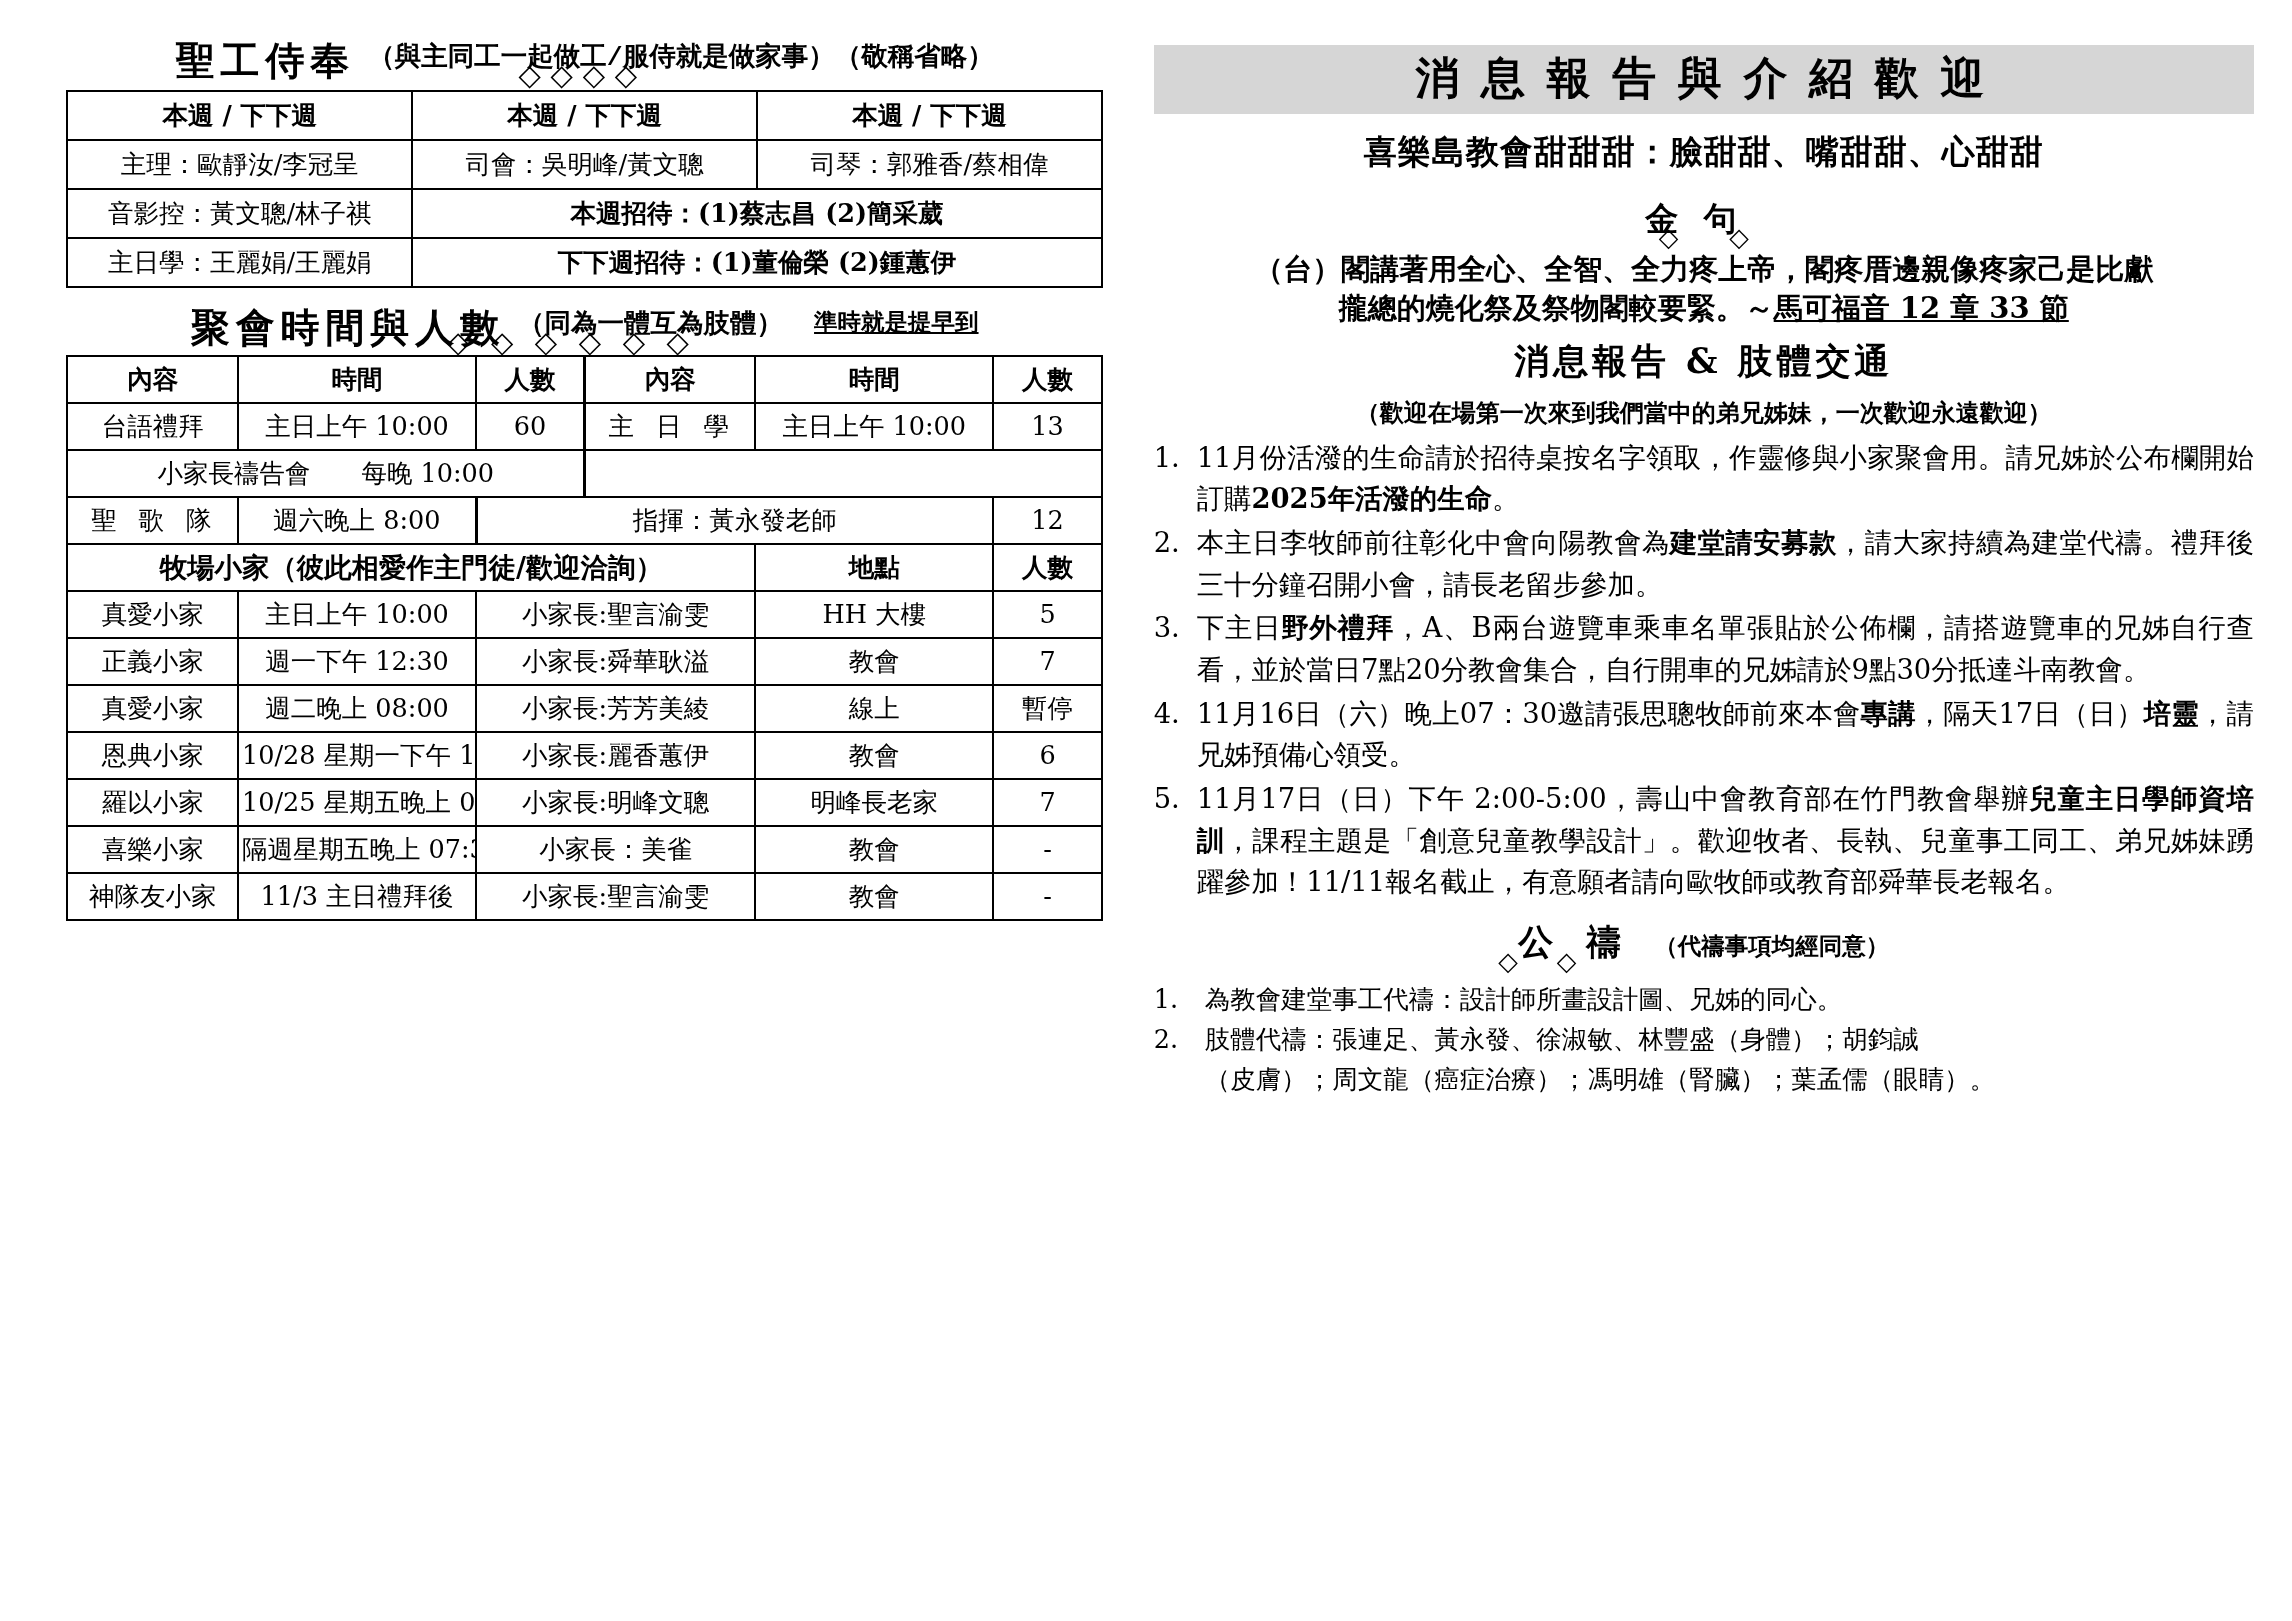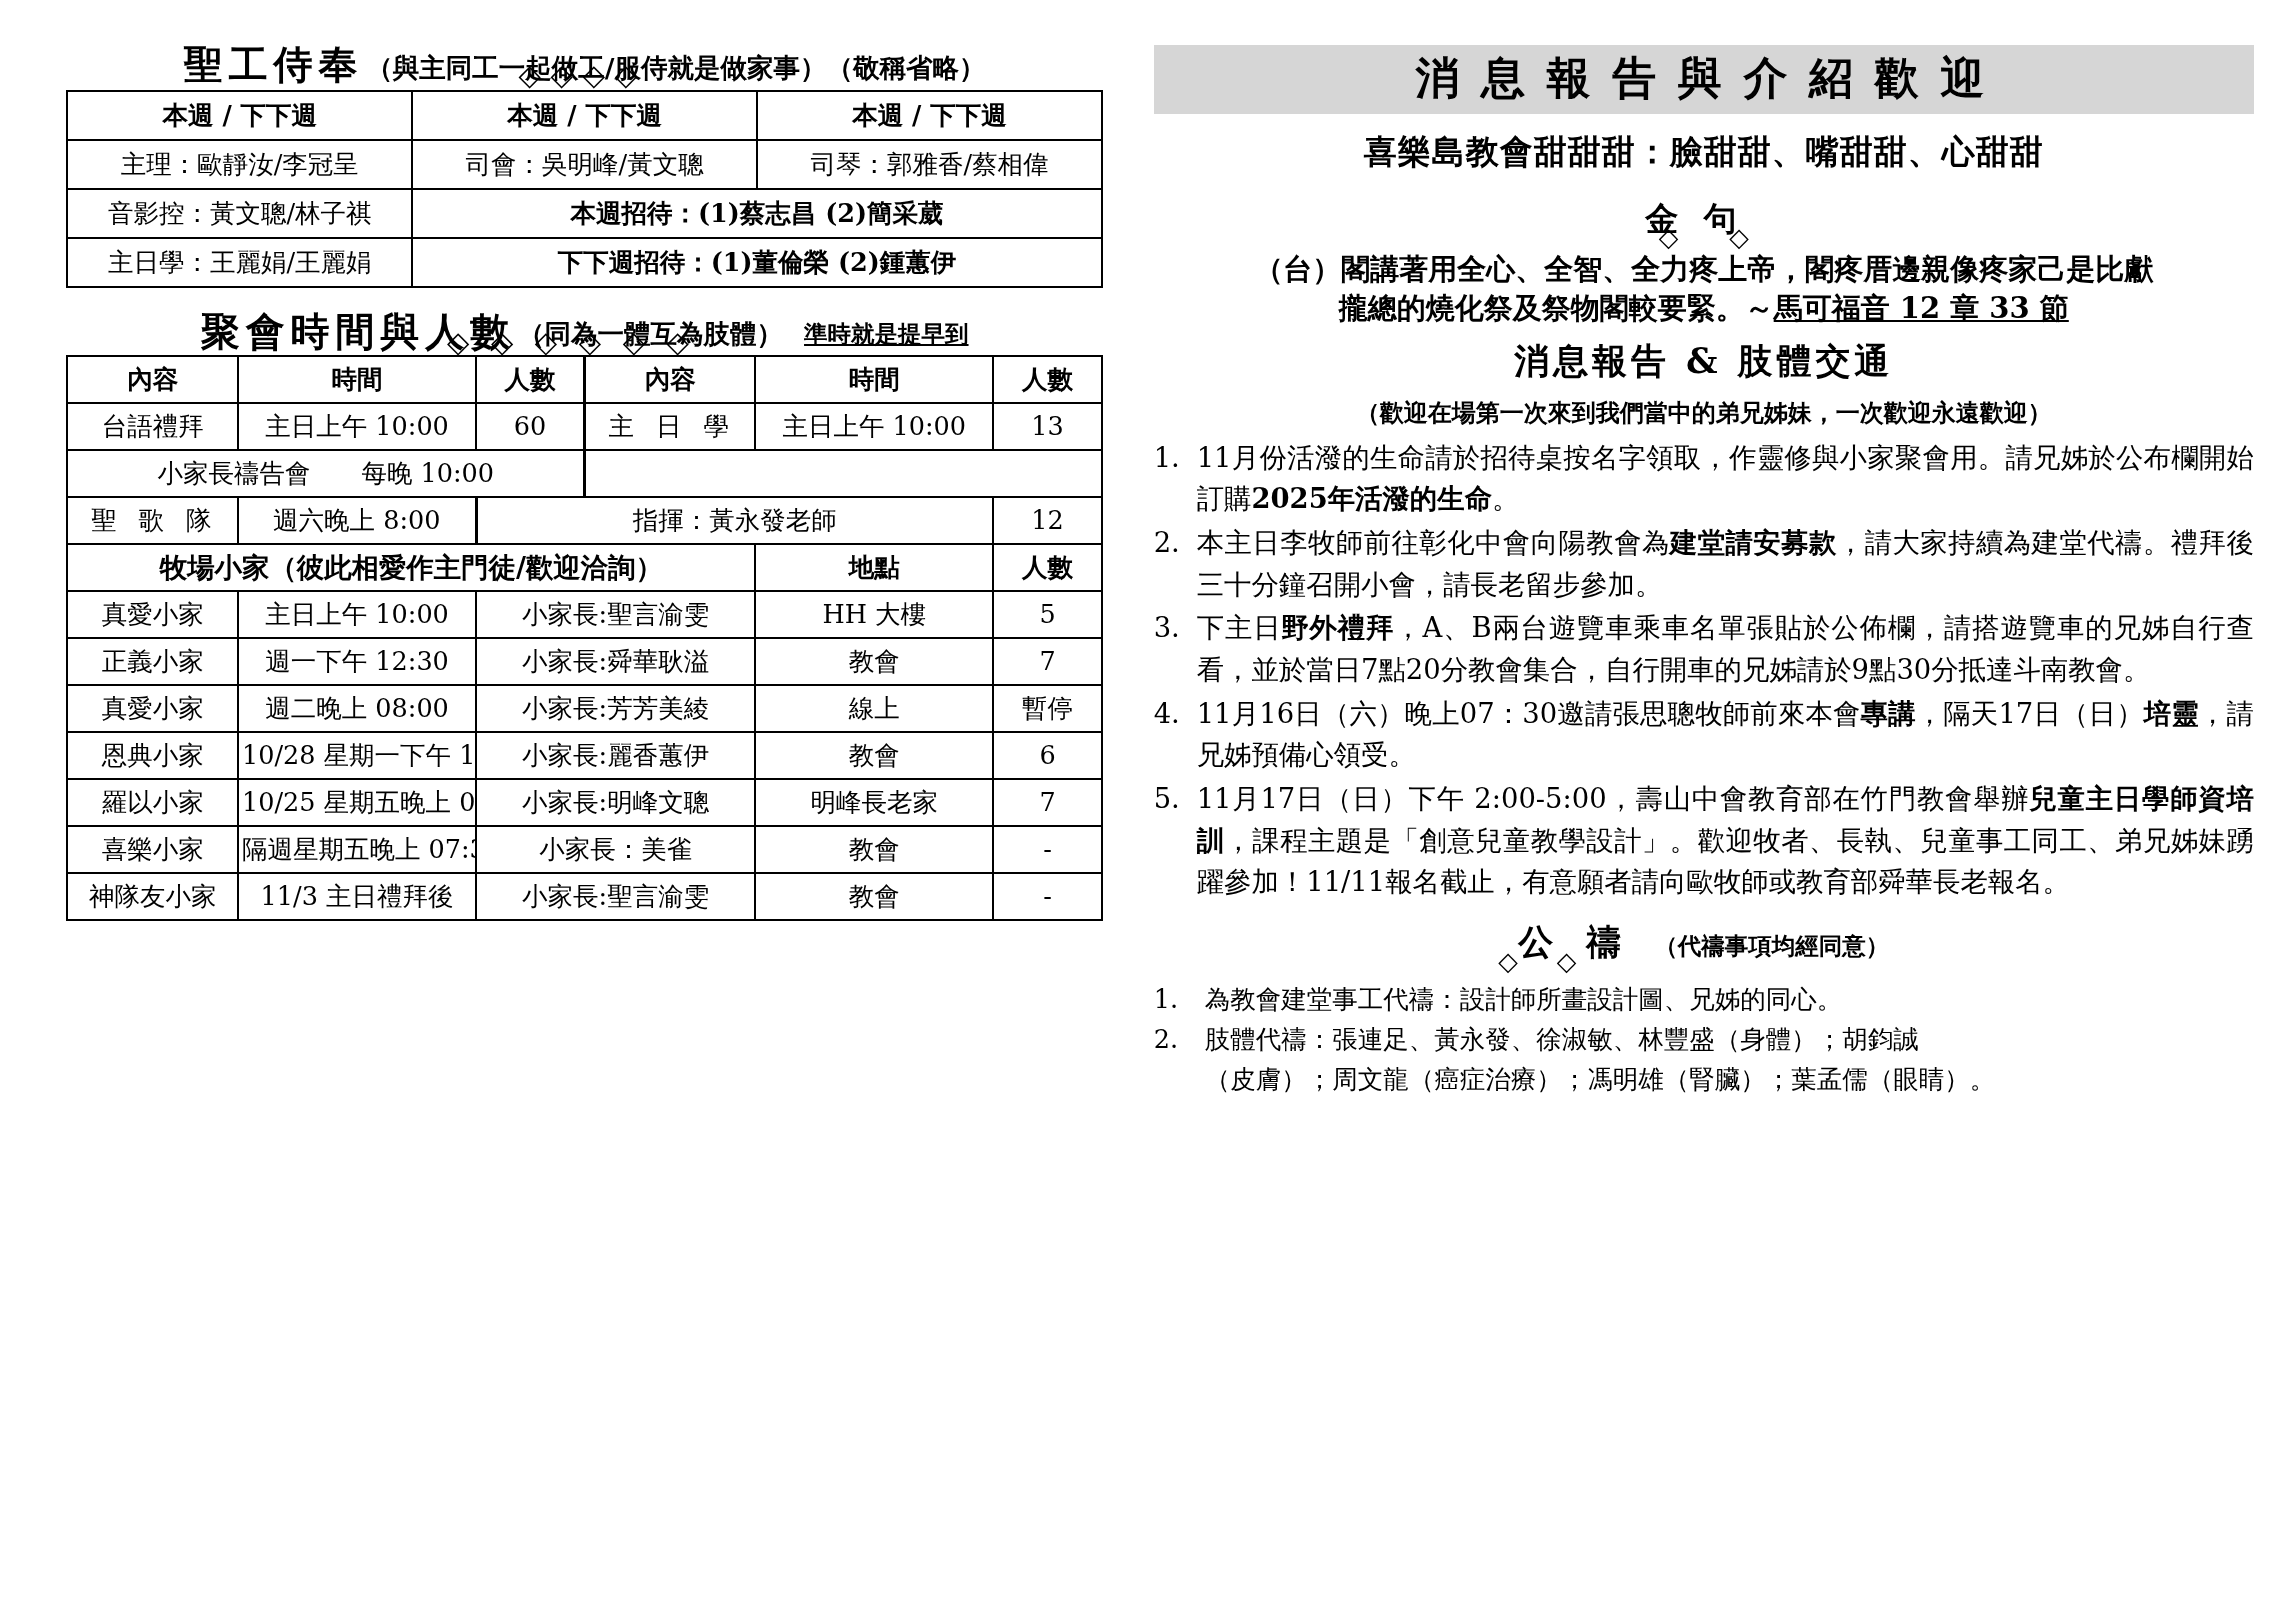--- a/index.html
+++ b/index.html
@@ -45,23 +45,23 @@
     display: block;
     text-align: center;
     line-height: 0.55;
     font-size: 29px;
     letter-spacing: 9.8px;
     margin-top: -15.7px;
     margin-left: -3.9px;
   }
   .heading-row {
     display: flex;
-    align-items: flex-end;
     justify-content: center;
-    gap: 3px;
+    gap: 13px;
+    font-family: Liberation Mono, monospace;
   }
   .heading-main {
     font-size: 39px;
     font-weight: bold;
     letter-spacing: 5.9px;
     display: inline-block;
     position: relative;
   }
   .heading-note {
     font-size: 26.5px;

